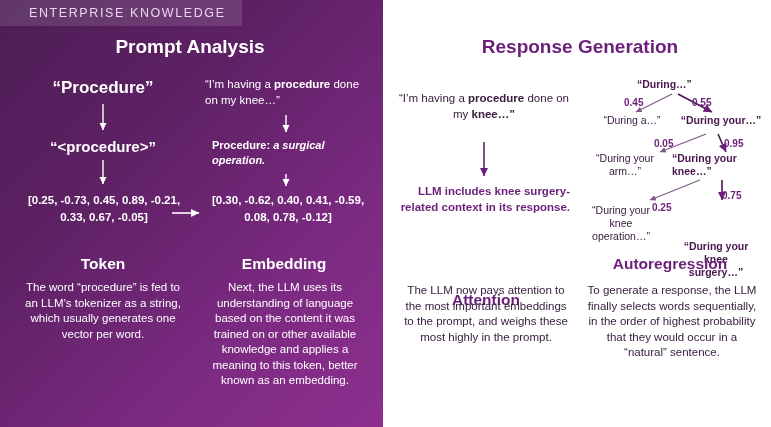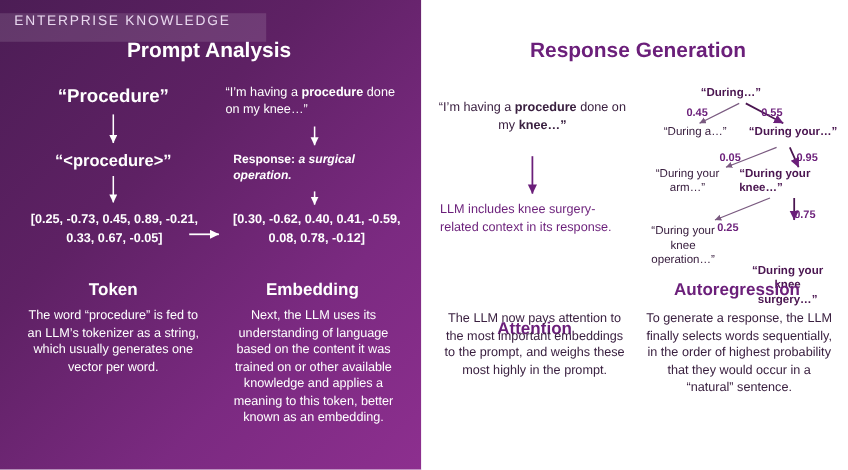--- a/index.html
+++ b/index.html
@@ -33,26 +33,27 @@
     left: 383px;
     top: 0;
     width: 388px;
     height: 427px;
     background: #ffffff;
   }
   
   #banner {
     position: absolute;
     left: 0;
-    top: 12px;
+    top: 0;
     width: 242px;
     height: 26px;
     background: rgba(255,255,255,0.12);
     display: flex;
-    padding-left: 13px;
+    align-items: center;
+    padding-left: 29px;
     box-sizing: border-box;
   }
   #banner .banner-text {
     color: #e9d8ef;
     font-size: 12.5px;
     letter-spacing: 1.6px;
   }
   
   .section-title {
     position: absolute;
@@ -175,23 +176,23 @@
     text-align: center;
   }
   #quote-right b { font-weight: bold; }
   #attention-result {
     position: absolute;
     left: 400px;
     top: 184px;
     width: 170px;
     color: #6b1f7a;
     font-size: 11.5px;
-    font-weight: normal;
+    font-weight: bold;
     line-height: 15.5px;
-    text-align: left;
+    text-align: right;
   }
   
   .tree-node {
     position: absolute;
     font-size: 10.5px;
     line-height: 13px;
     color: #3a2040;
   }
   .tree-node.bold {
     font-weight: bold;
@@ -261,21 +262,21 @@
   </svg>
 
   <div id="procedure-word">“Procedure”</div>
   <div id="procedure-token">“&lt;procedure&gt;”</div>
   <div id="vector-left">[0.25, -0.73, 0.45, 0.89, -0.21, 0.33, 0.67, -0.05]</div>
 
   <div id="quote-left">
     <span>“I’m having a </span><b>procedure</b><span> done on my knee…”</span>
   </div>
   <div id="definition-left">
-    <span>Response: </span><i>a surgical operation.</i>
+    <span>Procedure: </span><i>a surgical operation.</i>
   </div>
   <div id="vector-right">[0.30, -0.62, 0.40, 0.41, -0.59, 0.08, 0.78, -0.12]</div>
 
   <div id="quote-right">
     <span>“I’m having a </span><b>procedure</b><span> done on my </span><b>knee…”</b>
   </div>
   <div id="attention-result">LLM includes knee surgery-related context in its response.</div>
 
   <div class="tree-node bold" style="left:637px; top:78px; width:100px; ">“During…”</div>
 

